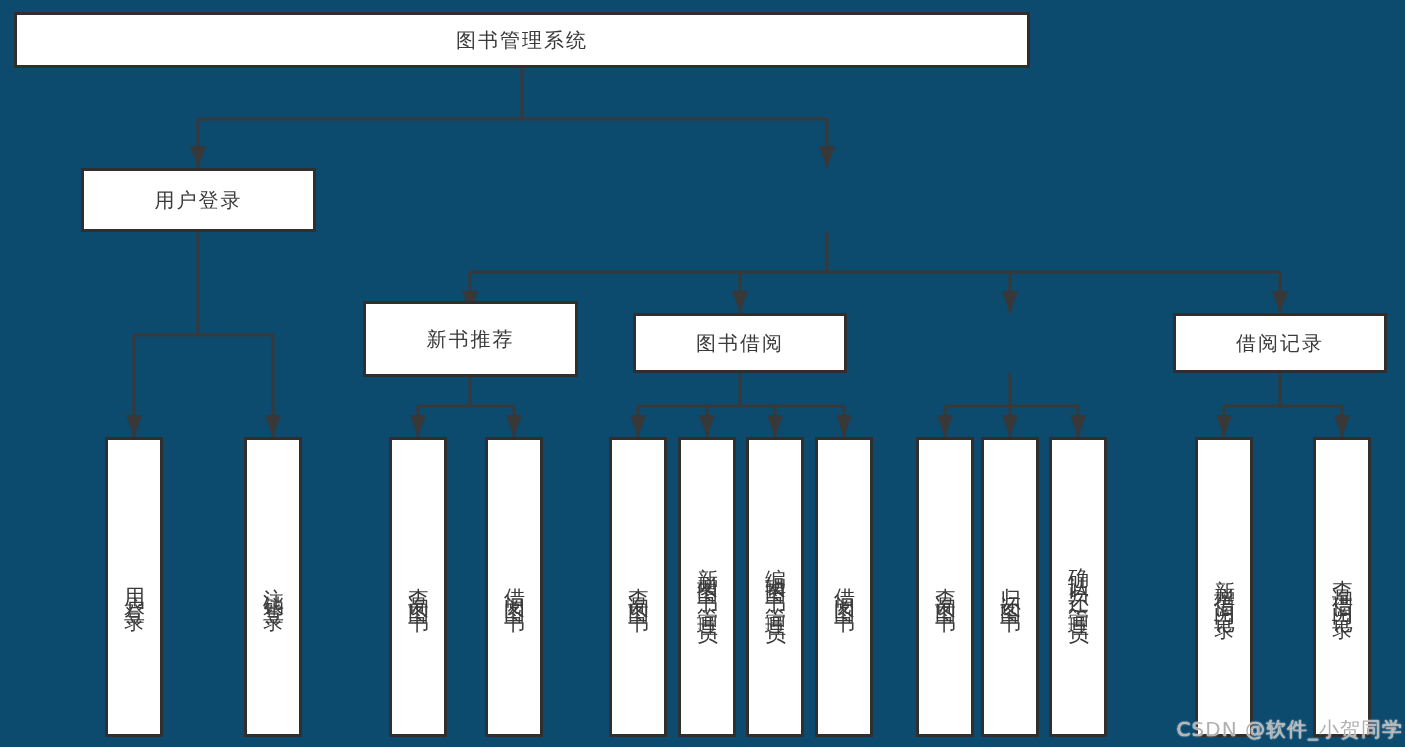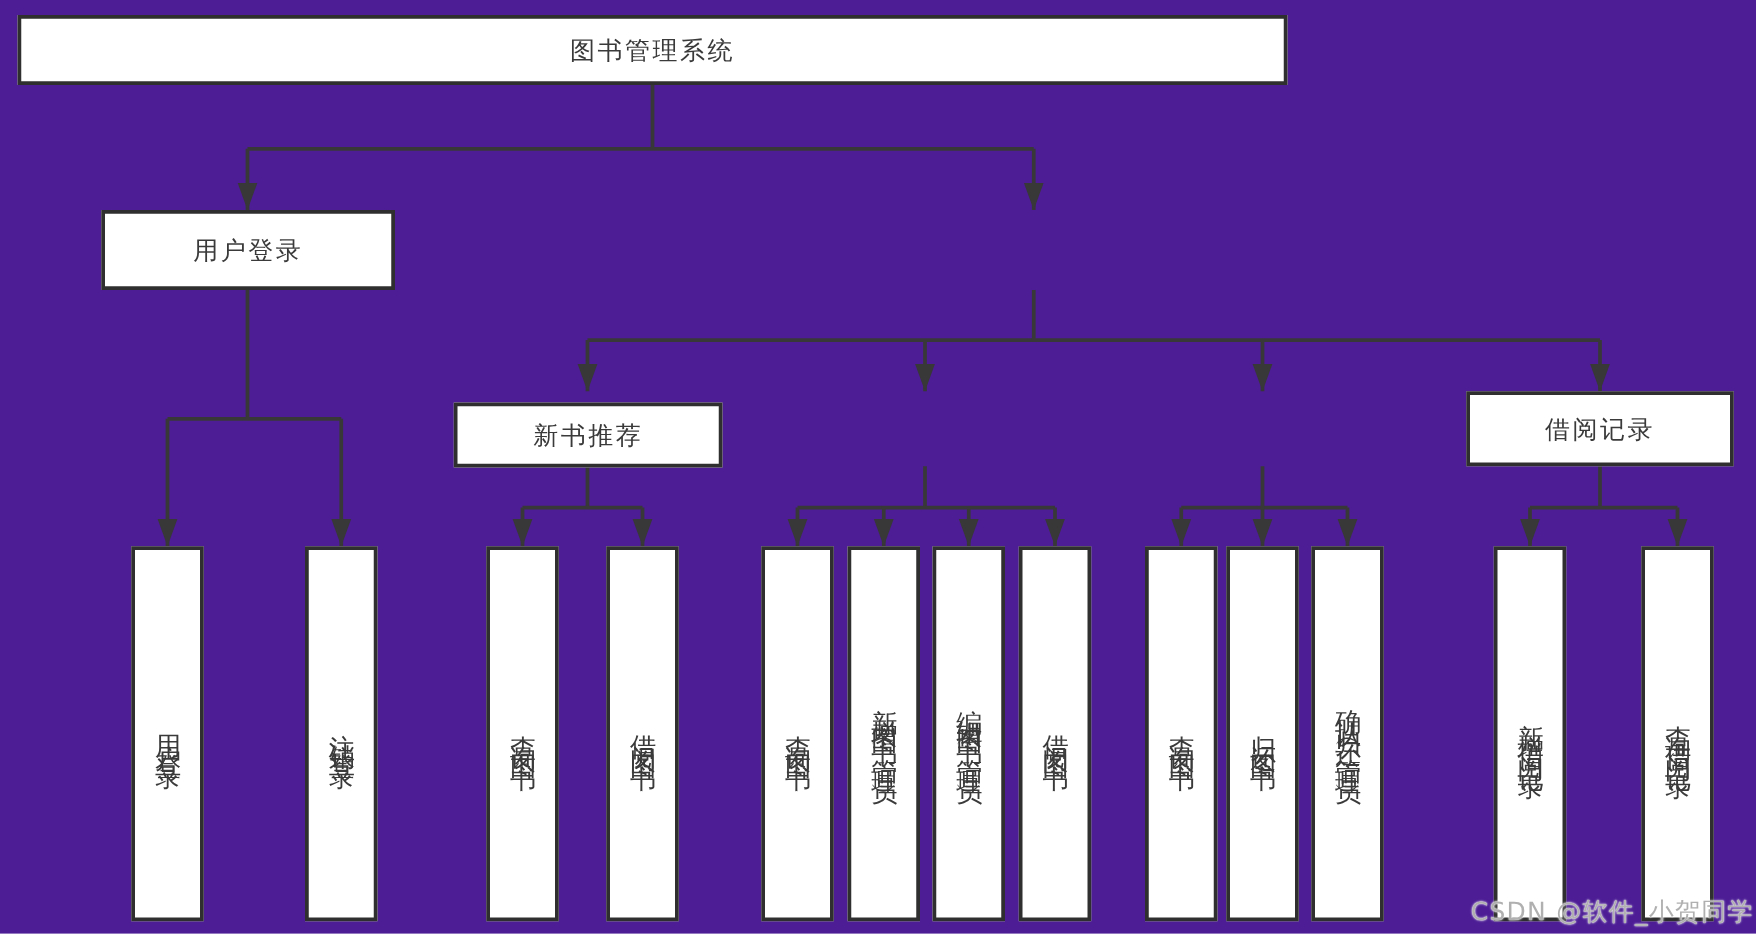--- a/index.html
+++ b/index.html
@@ -1,20 +1,20 @@
 <!DOCTYPE html>
 <html><head>
 <meta charset="utf-8">
 <style>
   * { margin:0; padding:0; box-sizing:border-box; }
   html,body { background:#ffffff; }
   #canvas {
     position:relative;
     width:1405px; height:747px;
-    background:#4c1d95;
+    background:#0c4a6e;
     font-family:"DejaVu Sans","Liberation Sans",sans-serif;
     color:#333333;
     overflow:hidden;
   }
   svg.wires { position:absolute; left:0; top:0; width:1405px; height:747px; display:block; }
   .node {
     position:absolute;
     background:#ffffff;
     border:3px solid #2f2f2f;
     display:flex;
@@ -88,21 +88,22 @@
 
     <path d="M1280,373 V406 M1224,406 H1342"></path>
     <line x1="1224" y1="406" x2="1224" y2="437" marker-end="url(#ah)"></line>
     <line x1="1342" y1="406" x2="1342" y2="437" marker-end="url(#ah)"></line>
   </svg>
 
   <div class="node" style="left:14px;top:12px;width:1016px;height:56px">图书管理系统</div>
 
   <div class="node" style="left:81px;top:168px;width:235px;height:64px">用户登录</div>
 
-  <div class="node" style="left:363px;top:322px;width:215px;height:52px">新书推荐</div>
+  <div class="node" style="left:363px;top:301px;width:215px;height:76px">新书推荐</div>
+  <div class="node" style="left:633px;top:313px;width:214px;height:60px">图书借阅</div>
   <div class="node" style="left:1173px;top:313px;width:214px;height:60px">借阅记录</div>
 
   <div class="node leaf" style="left:105px;top:437px;width:58px;height:300px">用户登录</div>
   <div class="node leaf" style="left:244px;top:437px;width:58px;height:300px">注销登录</div>
 
   <div class="node leaf" style="left:389px;top:437px;width:58px;height:300px">查询图书</div>
   <div class="node leaf" style="left:485px;top:437px;width:58px;height:300px">借阅图书</div>
 
   <div class="node leaf" style="left:609px;top:437px;width:58px;height:300px">查询图书</div>
   <div class="node leaf" style="left:678px;top:437px;width:58px;height:300px">新增图书（管理员）</div>

